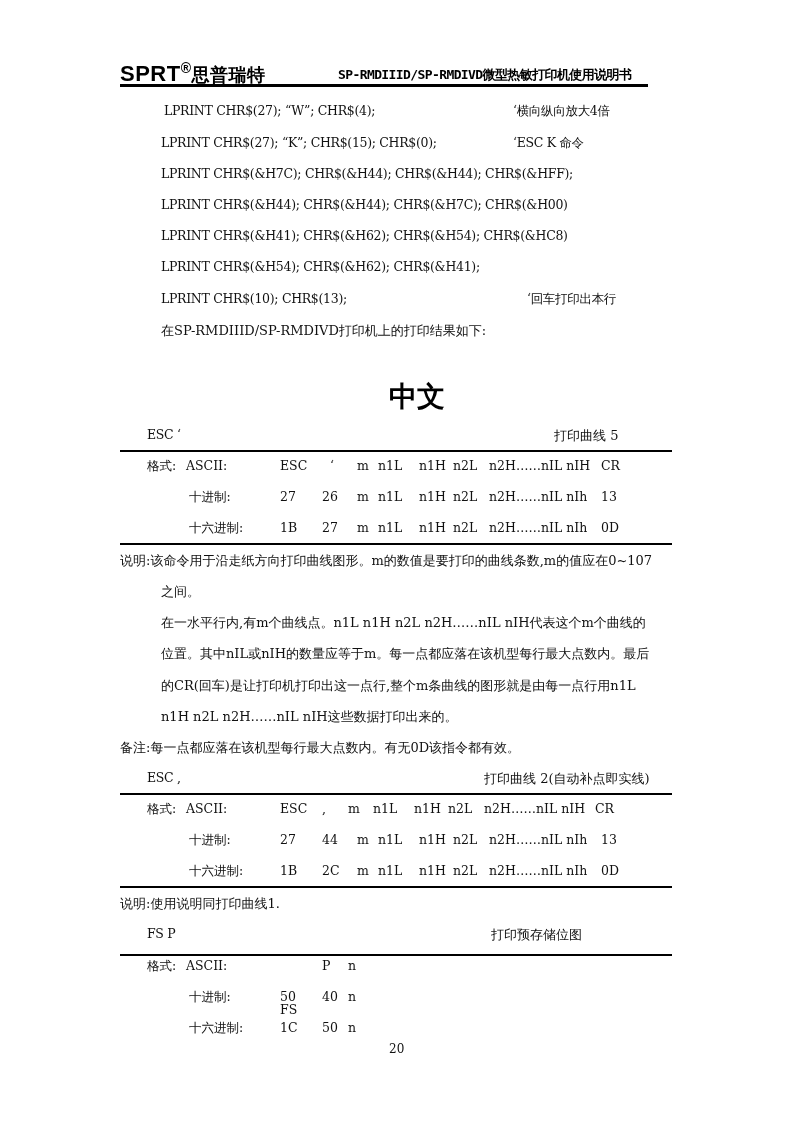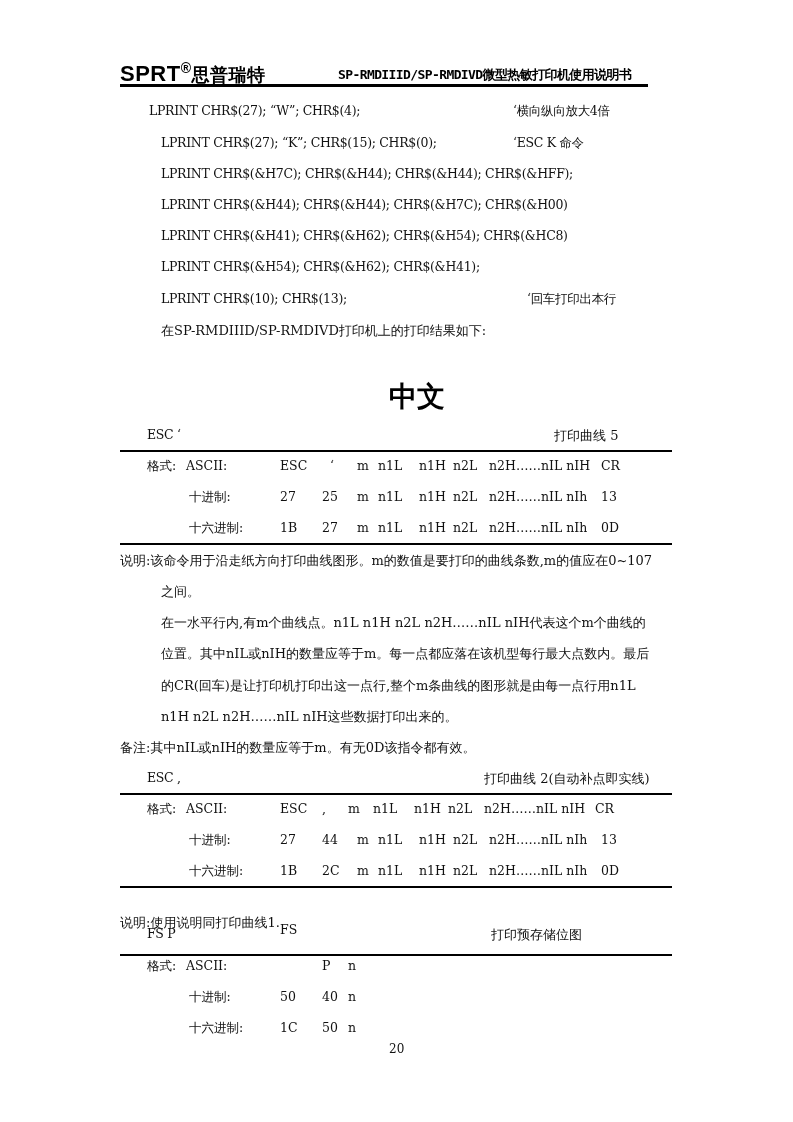--- a/index.html
+++ b/index.html
@@ -23,21 +23,21 @@
 </style>
 </head>
 <body>
 
 <div class="abs hdr-brand">
   <span>SPRT</span><sup>®</sup><span class="cn">思普瑞特</span>
 </div>
 <div class="abs hdr-title">SP-RMDIIID/SP-RMDIVD微型热敏打印机使用说明书</div>
 <div class="abs hdr-rule"></div>
 
-<div class="abs code" style="left:149px;top:103px">LPRINT CHR$(27); “W”; CHR$(4);</div>
+<div class="abs code" style="left:164px;top:103px">LPRINT CHR$(27); “W”; CHR$(4);</div>
 <div class="abs code" style="left:513px;top:103px">‘横向纵向放大4倍</div>
 <div class="abs code" style="left:161px;top:135px">LPRINT CHR$(27); “K”; CHR$(15); CHR$(0);</div>
 <div class="abs code" style="left:513px;top:135px">‘ESC K 命令</div>
 <div class="abs code" style="left:161px;top:166px">LPRINT CHR$(&amp;H7C); CHR$(&amp;H44);  CHR$(&amp;H44); CHR$(&amp;HFF);</div>
 <div class="abs code" style="left:161px;top:197px">LPRINT CHR$(&amp;H44); CHR$(&amp;H44);  CHR$(&amp;H7C); CHR$(&amp;H00)</div>
 <div class="abs code" style="left:161px;top:228px">LPRINT CHR$(&amp;H41); CHR$(&amp;H62);  CHR$(&amp;H54); CHR$(&amp;HC8)</div>
 <div class="abs code" style="left:161px;top:259px">LPRINT CHR$(&amp;H54); CHR$(&amp;H62);  CHR$(&amp;H41);</div>
 <div class="abs code" style="left:161px;top:291px">LPRINT CHR$(10); CHR$(13);</div>
 <div class="abs code" style="left:527px;top:291px">‘回车打印出本行</div>
 <div class="abs txt" style="left:161px;top:322px">在SP-RMDIIID/SP-RMDIVD打印机上的打印结果如下:</div>
@@ -55,21 +55,21 @@
   <div class="c" style="left:330px;top:458px">‘</div>
   <div class="c" style="left:357px;top:458px">m</div>
   <div class="c" style="left:378px;top:458px">n1L</div>
   <div class="c" style="left:419px;top:458px">n1H</div>
   <div class="c" style="left:453px;top:458px">n2L</div>
   <div class="c" style="left:489px;top:458px">n2H……nIL nIH</div>
   <div class="c" style="left:601px;top:458px">CR</div>
 
   <div class="c txt" style="left:189px;top:489px">十进制:</div>
   <div class="c" style="left:280px;top:489px">27</div>
-  <div class="c" style="left:322px;top:489px">25</div>
+  <div class="c" style="left:322px;top:489px">26</div>
   <div class="c" style="left:357px;top:489px">m</div>
   <div class="c" style="left:378px;top:489px">n1L</div>
   <div class="c" style="left:419px;top:489px">n1H</div>
   <div class="c" style="left:453px;top:489px">n2L</div>
   <div class="c" style="left:489px;top:489px">n2H……nIL nIh</div>
   <div class="c" style="left:601px;top:489px">13</div>
 
   <div class="c txt" style="left:189px;top:520px">十六进制:</div>
   <div class="c" style="left:280px;top:520px">1B</div>
   <div class="c" style="left:322px;top:520px">27</div>
@@ -81,21 +81,21 @@
   <div class="c" style="left:601px;top:520px">0D</div>
 </div>
 <div class="abs rule" style="top:543px"></div>
 
 <div class="abs txt" style="left:120px;top:552px">说明:该命令用于沿走纸方向打印曲线图形。m的数值是要打印的曲线条数,m的值应在0~107</div>
 <div class="abs txt" style="left:161px;top:583px">之间。</div>
 <div class="abs txt" style="left:161px;top:614px">在一水平行内,有m个曲线点。n1L  n1H  n2L  n2H……nIL nIH代表这个m个曲线的</div>
 <div class="abs txt" style="left:161px;top:645px">位置。其中nIL或nIH的数量应等于m。每一点都应落在该机型每行最大点数内。最后</div>
 <div class="abs txt" style="left:161px;top:677px">的CR(回车)是让打印机打印出这一点行,整个m条曲线的图形就是由每一点行用n1L</div>
 <div class="abs txt" style="left:161px;top:708px">n1H  n2L  n2H……nIL nIH这些数据打印出来的。</div>
-<div class="abs txt" style="left:120px;top:739px">备注:其中nIL或nIH的数量应等于m。有无0D该指令都有效。</div>
+<div class="abs txt" style="left:120px;top:739px">备注:每一点都应落在该机型每行最大点数内。有无0D该指令都有效。</div>
 
 <div class="abs code" style="left:147px;top:770px">ESC  ,</div>
 <div class="abs txt" style="left:484px;top:770px">打印曲线 2(自动补点即实线)</div>
 <div class="abs rule" style="top:793px"></div>
 
 <div>
   <div class="c txt" style="left:147px;top:801px">格式:</div>
   <div class="c" style="left:186px;top:801px">ASCII:</div>
   <div class="c" style="left:280px;top:801px">ESC</div>
   <div class="c" style="left:322px;top:801px">,</div>
@@ -120,30 +120,30 @@
   <div class="c" style="left:280px;top:863px">1B</div>
   <div class="c" style="left:322px;top:863px">2C</div>
   <div class="c" style="left:357px;top:863px">m</div>
   <div class="c" style="left:378px;top:863px">n1L</div>
   <div class="c" style="left:419px;top:863px">n1H</div>
   <div class="c" style="left:453px;top:863px">n2L</div>
   <div class="c" style="left:489px;top:863px">n2H……nIL nIh</div>
   <div class="c" style="left:601px;top:863px">0D</div>
 </div>
 <div class="abs rule" style="top:886px"></div>
-<div class="abs txt" style="left:120px;top:914px">说明:使用说明同打印曲线1.</div>
+<div class="abs txt" style="left:120px;top:895px">说明:使用说明同打印曲线1.</div>
 
 <div class="abs code" style="left:147px;top:926px">FS P</div>
 <div class="abs txt" style="left:491px;top:926px">打印预存储位图</div>
 <div class="abs rule" style="top:954px"></div>
 
 <div>
   <div class="c txt" style="left:147px;top:958px">格式:</div>
   <div class="c" style="left:186px;top:958px">ASCII:</div>
-  <div class="c" style="left:280px;top:922px">FS</div>
+  <div class="c" style="left:280px;top:1002px">FS</div>
   <div class="c" style="left:322px;top:958px">P</div>
   <div class="c" style="left:348px;top:958px">n</div>
 
   <div class="c txt" style="left:189px;top:989px">十进制:</div>
   <div class="c" style="left:280px;top:989px">50</div>
   <div class="c" style="left:322px;top:989px">40</div>
   <div class="c" style="left:348px;top:989px">n</div>
 
   <div class="c txt" style="left:189px;top:1020px">十六进制:</div>
   <div class="c" style="left:280px;top:1020px">1C</div>

